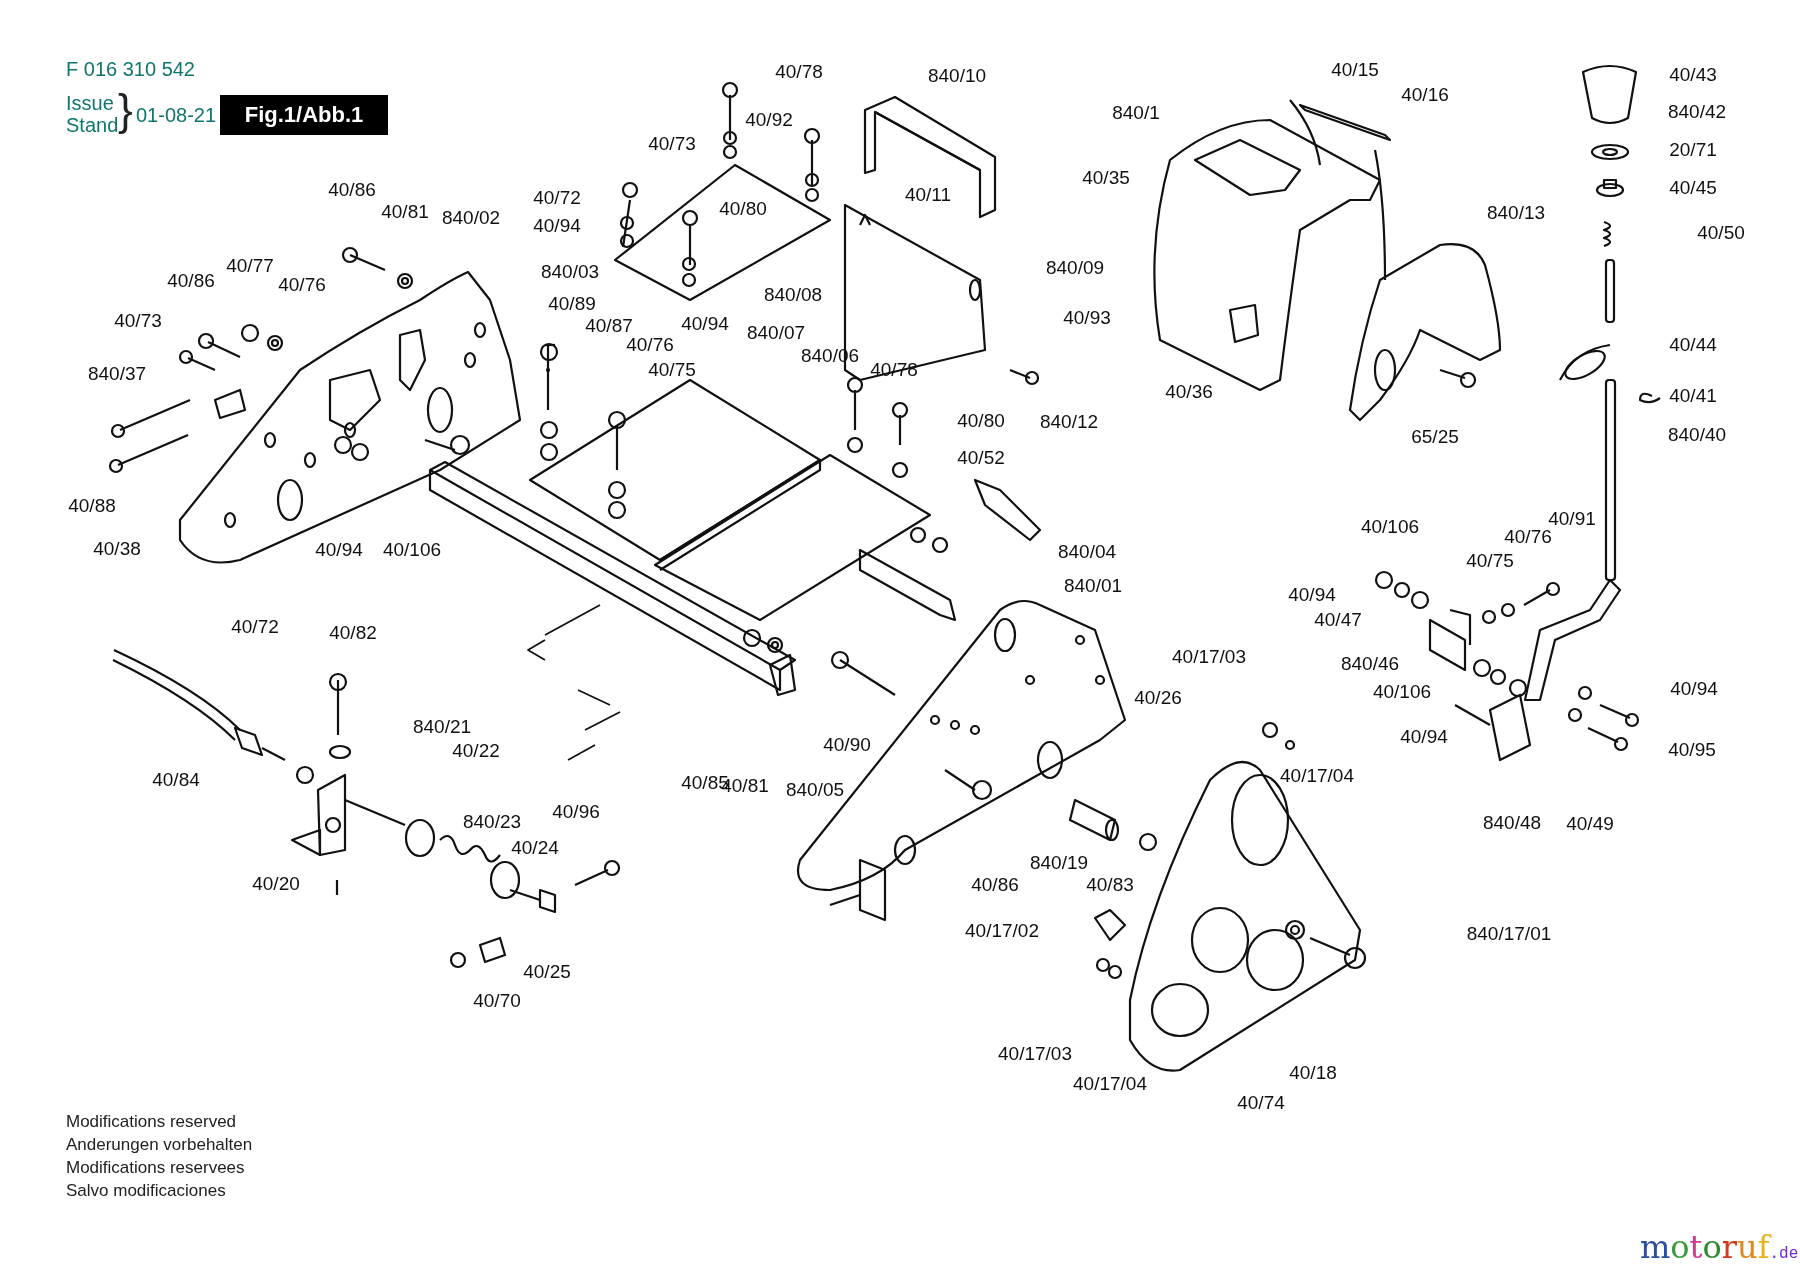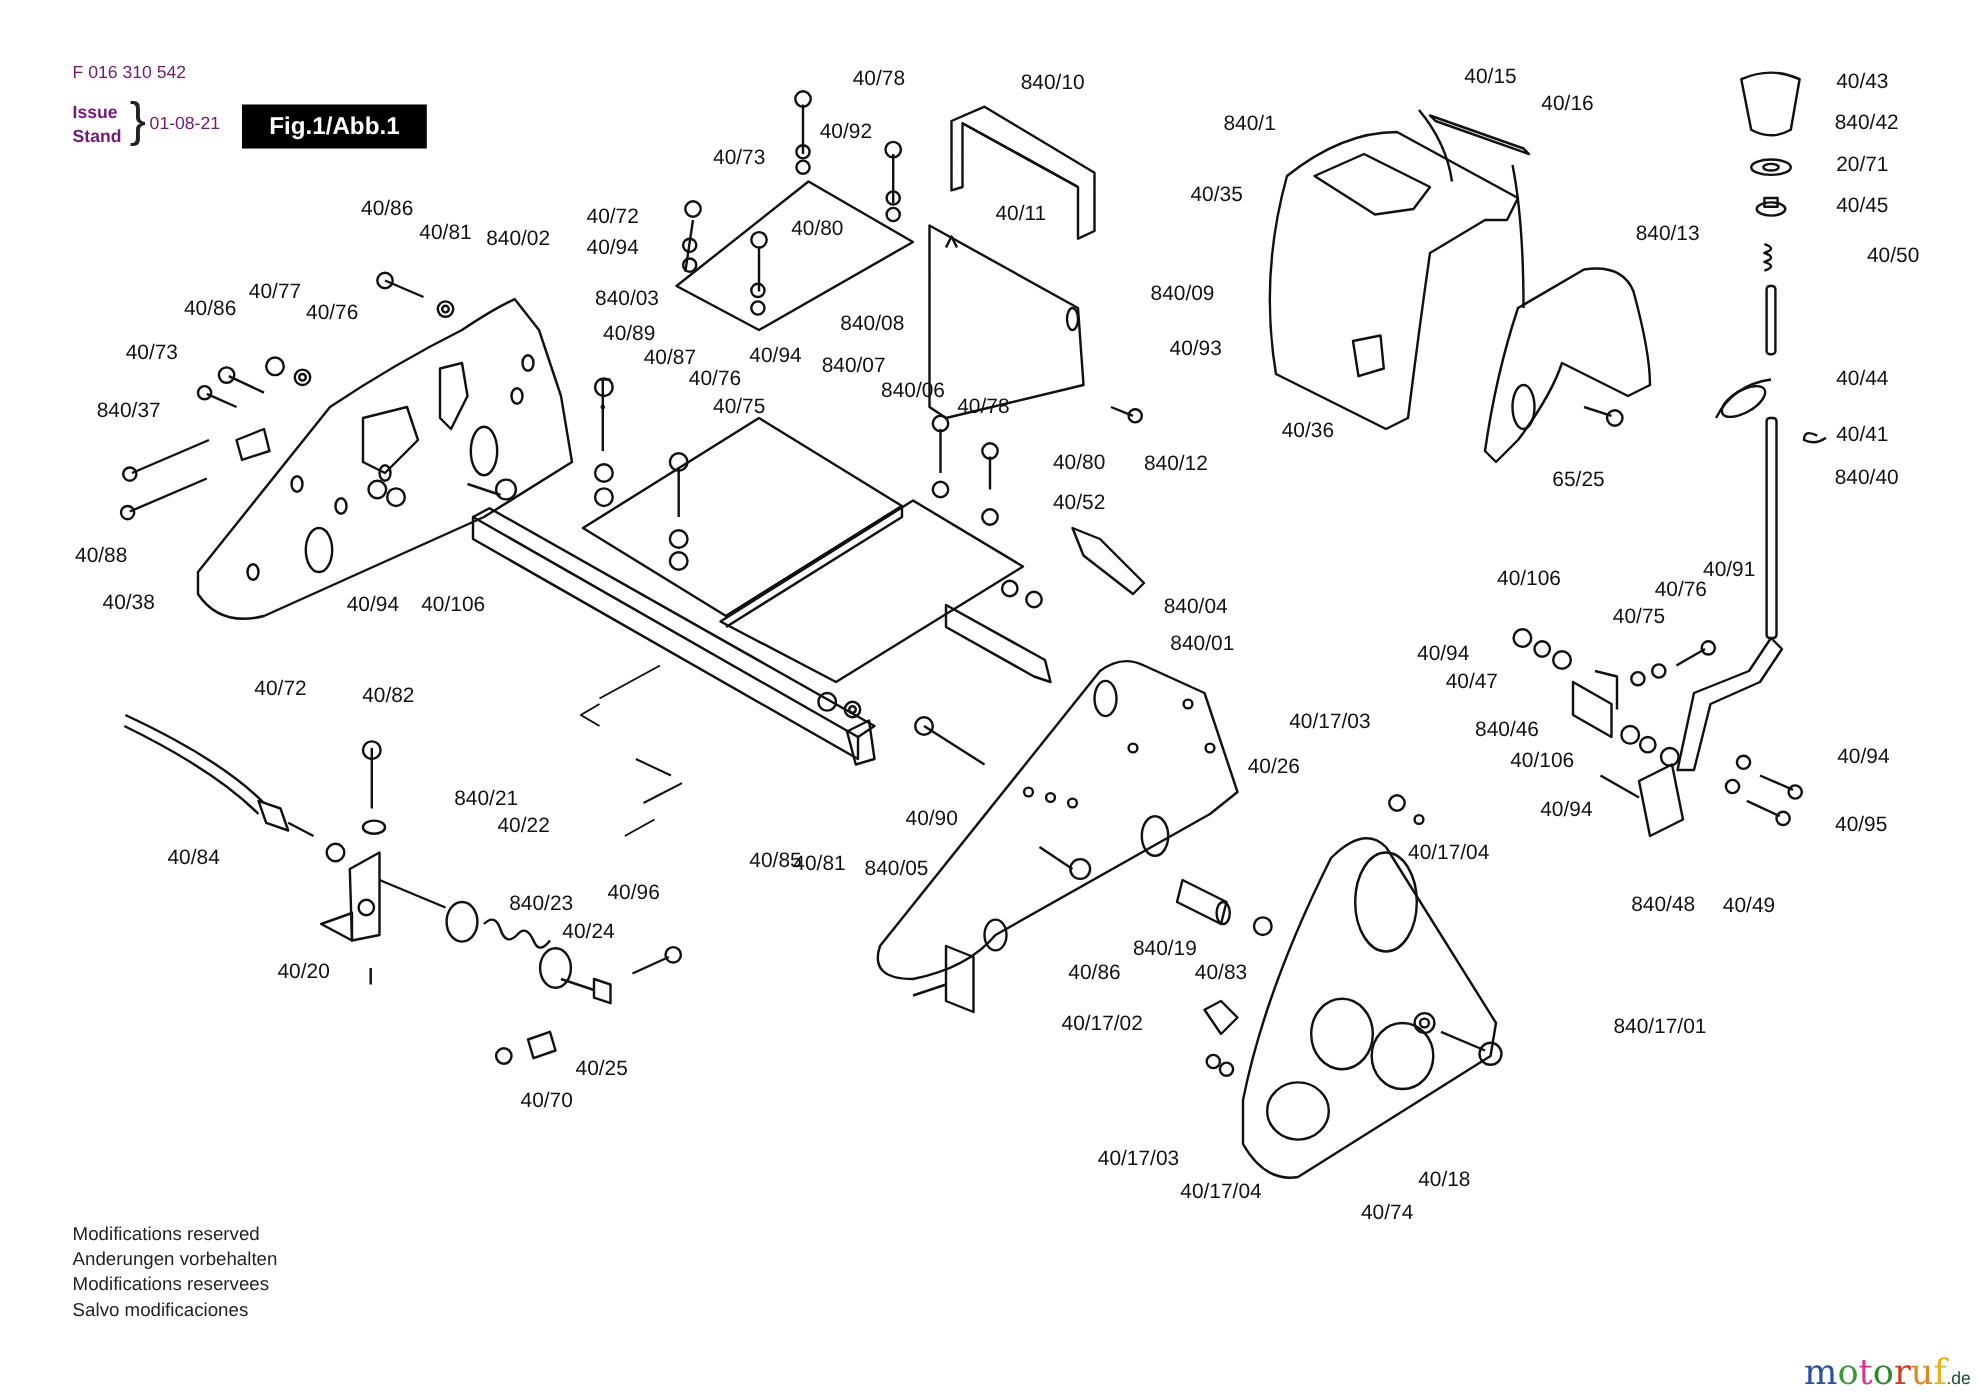--- a/index.html
+++ b/index.html
@@ -1,30 +1,30 @@
 <!DOCTYPE html>
 <html><head>
   <meta charset="utf-8">
   <style>
     html, body { margin: 0; padding: 0; background: #ffffff; }
     body { width: 1800px; height: 1272px; position: relative; overflow: hidden;
            font-family: "Liberation Sans", "DejaVu Sans", sans-serif; color: #111; }
-    .hdr { position: absolute; font-size: 16px; color: #701a75; }
+    .hdr { position: absolute; font-size: 20px; color: #0f766e; }
     #docnum { left: 66px; top: 58px; }
-    #issue { left: 66px; top: 92px; line-height: 22px; font-weight: bold; }
+    #issue { left: 66px; top: 92px; line-height: 22px; }
     #brace { position: absolute; left: 118px; top: 88px; font-size: 44px; line-height: 44px; font-weight: 300; color: #222; }
     #date { left: 136px; top: 104px; }
     #figbox { position: absolute; left: 220px; top: 95px; width: 168px; height: 40px; background: #000;
               color: #fff; font-size: 22px; font-weight: bold; display: flex; align-items: center; justify-content: center; }
     #diagram { position: absolute; left: 0; top: 0; width: 1800px; height: 1272px; }
     .lbl { position: absolute; font-size: 19px; white-space: nowrap; color: #111; transform: translate(-50%, -50%); }
     #notes { position: absolute; left: 66px; top: 1110px; font-size: 17px; line-height: 23px; color: #222; }
     #brand { position: absolute; left: 1640px; top: 1228px; font-family: "DejaVu Serif", "Liberation Serif", serif; font-size: 32px; letter-spacing: 0px; }
     #brand span { display: inline-block; }
-    #brand .tld { font-size: 16px; color: #14532d; font-family: Liberation Sans, sans-serif; }
+    #brand .tld { font-size: 16px; color: #6d28d9; font-family: Liberation Mono, monospace; }
   </style>
 </head>
 <body>
 
 <svg id="diagram" viewBox="0 0 1800 1272" width="1800" height="1272" fill="none" stroke="#111" stroke-width="2.2" stroke-linejoin="round">
 
   <g>
     <path d="M180 520 L300 370 Q360 330 420 300 Q450 280 468 272 L490 300 L510 360 L520 420 L440 470 L240 560 Q200 570 180 540 Z"></path>
     <ellipse cx="290" cy="500" rx="12" ry="20"></ellipse>
       <ellipse cx="440" cy="410" rx="12" ry="22"></ellipse>

